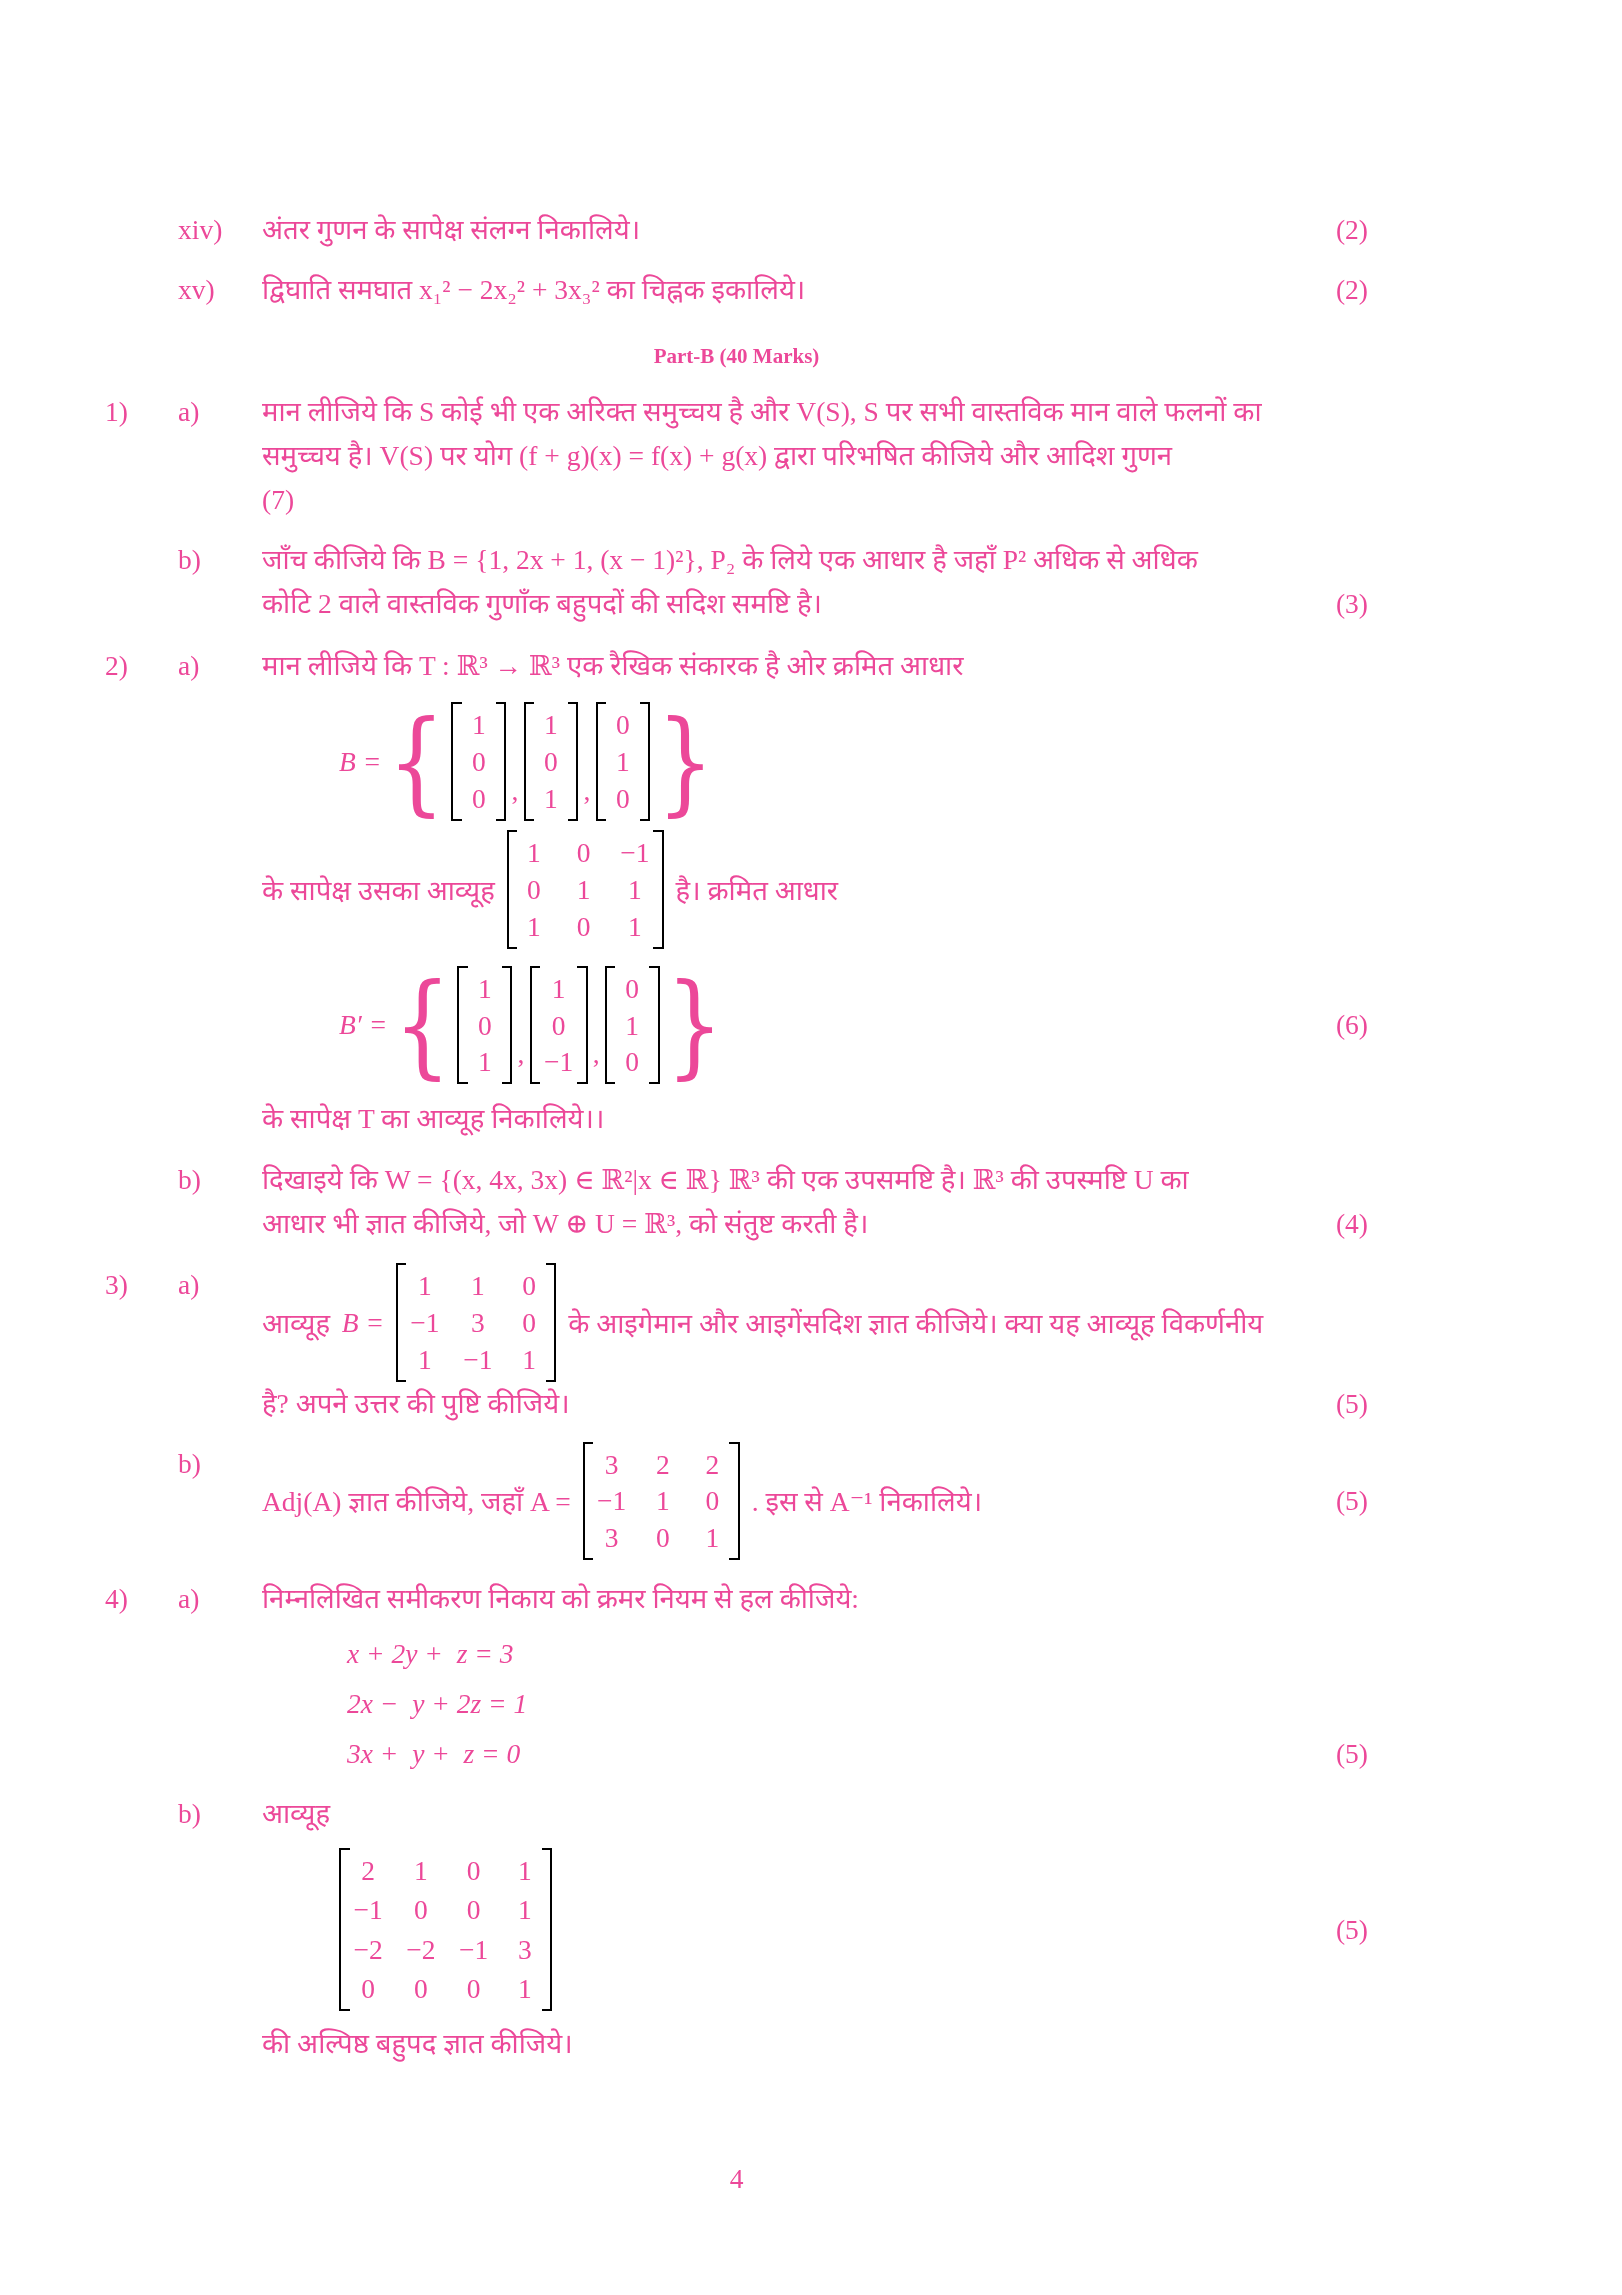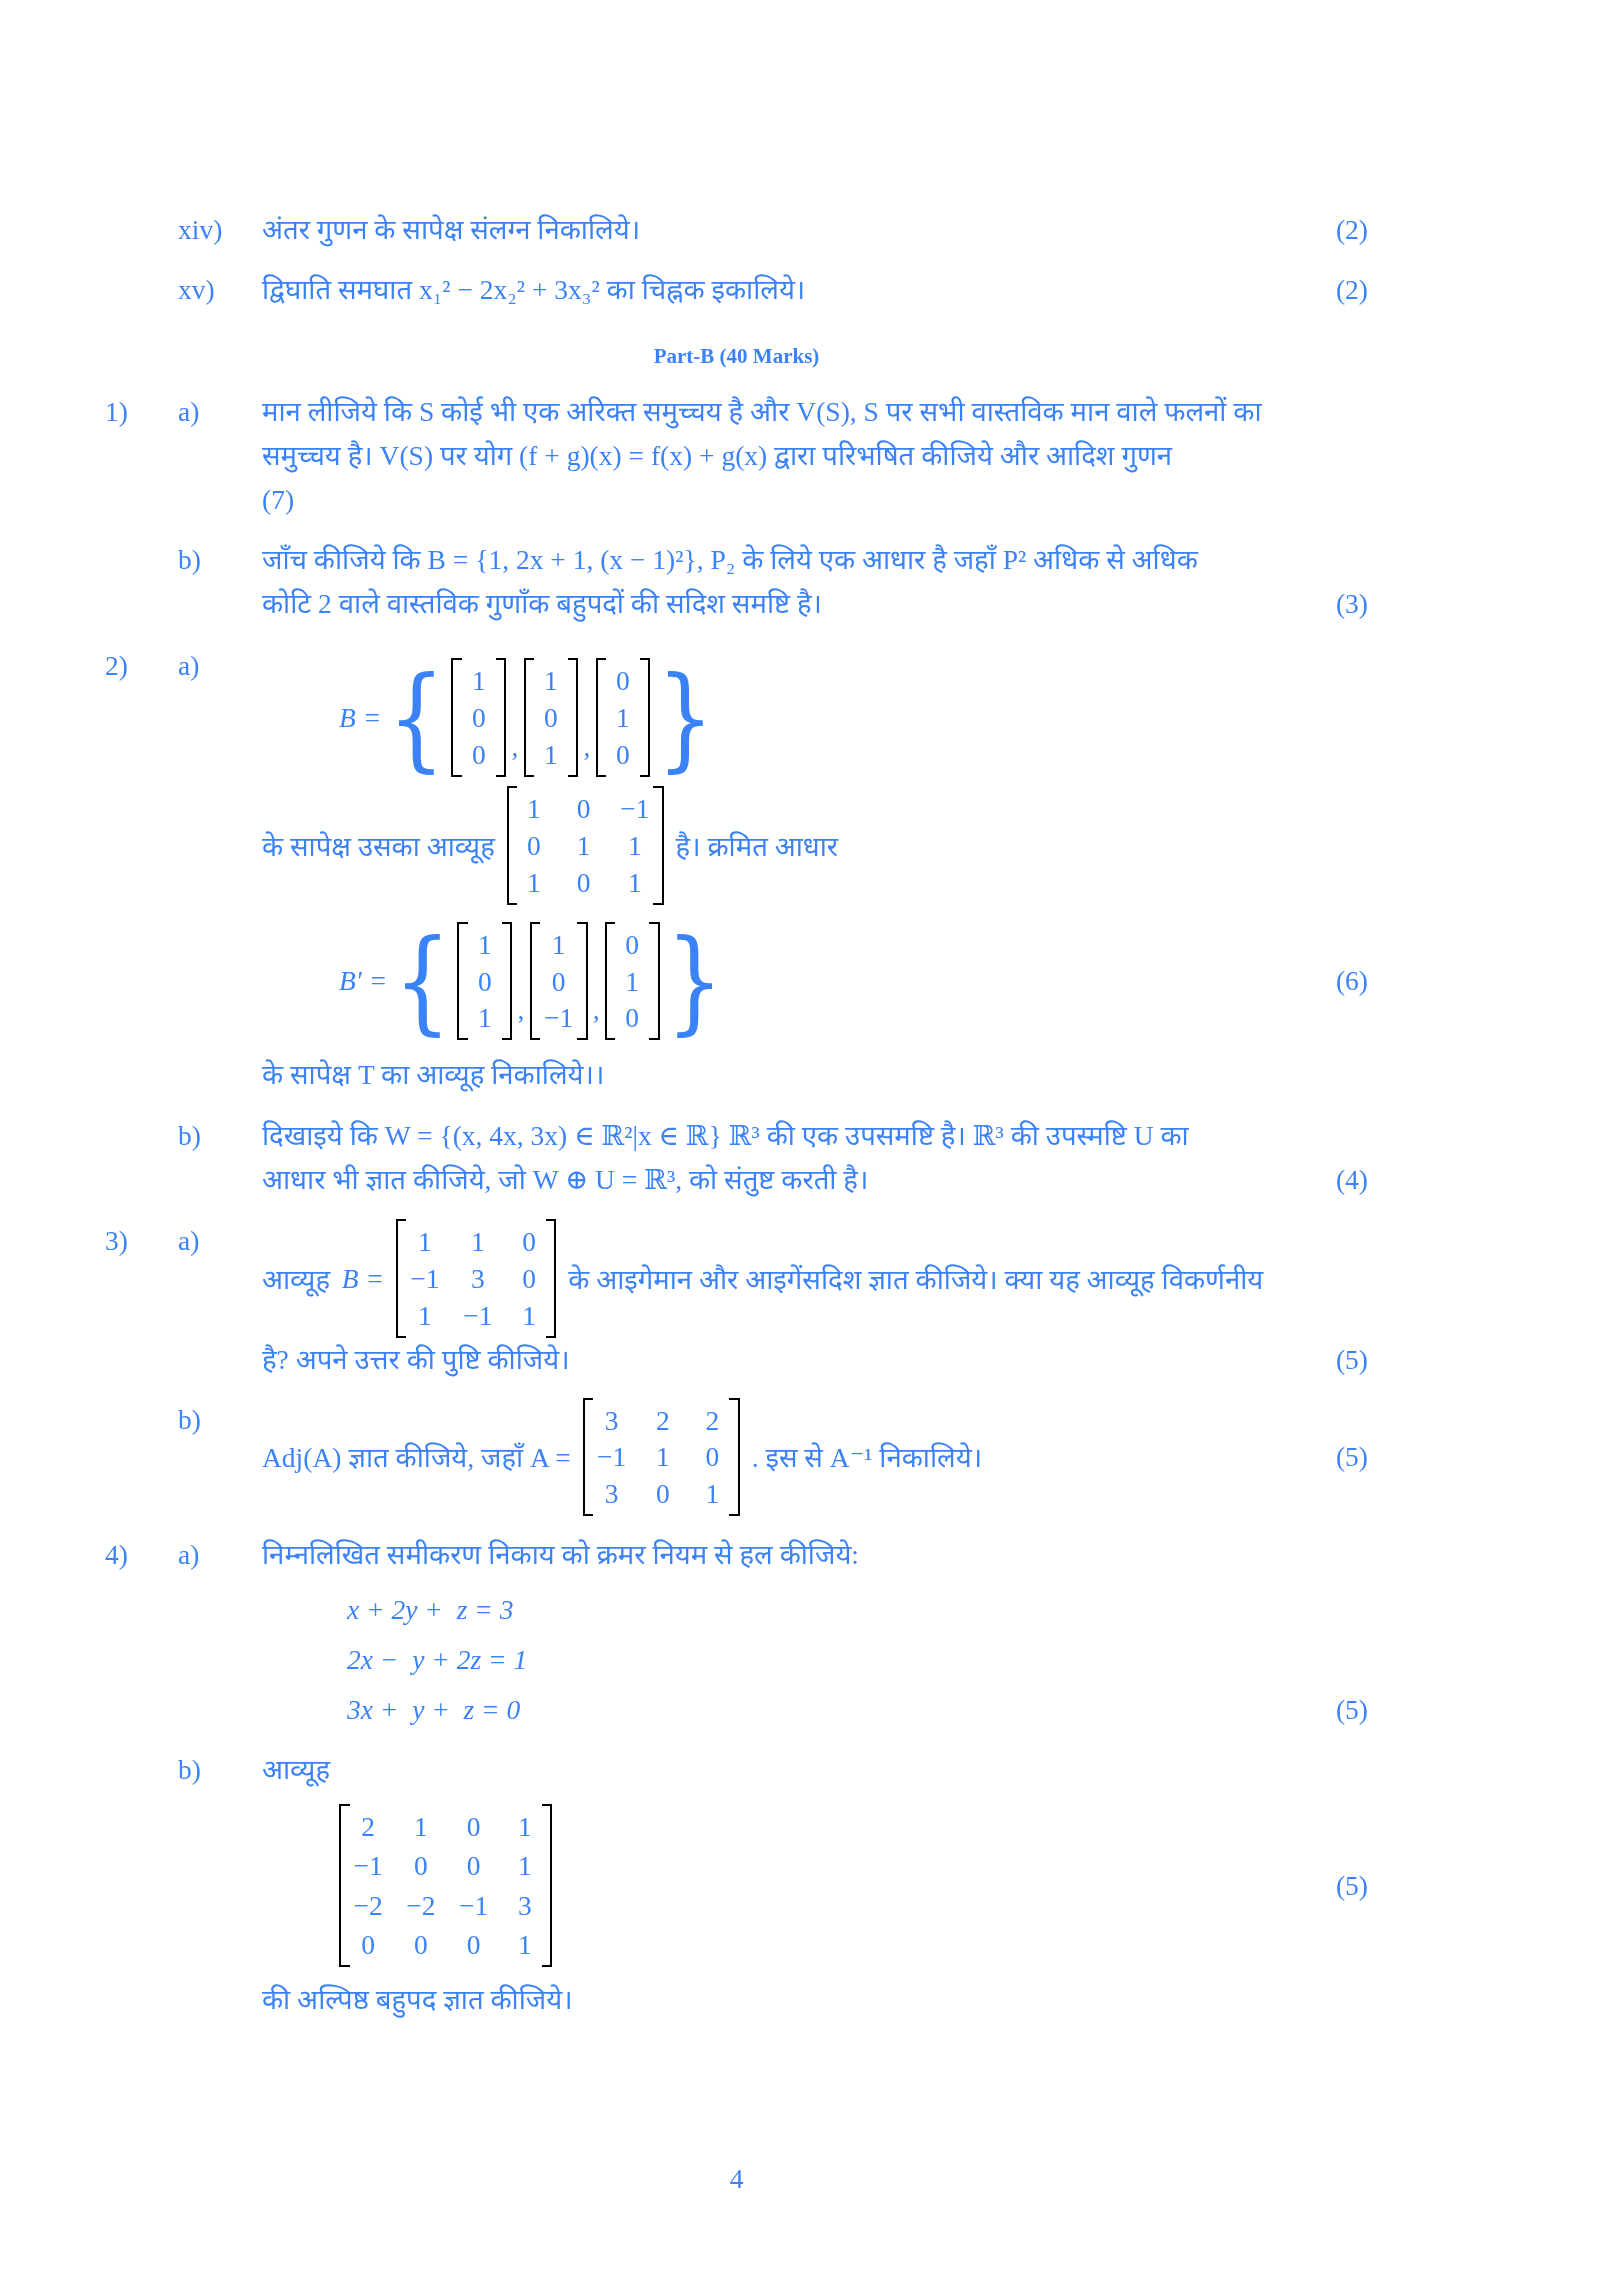--- a/index.html
+++ b/index.html
@@ -1,20 +1,20 @@
 <!DOCTYPE html>
 <html style="font-size:10.5px"><head>
 <meta charset="utf-8">
 <style>
   html,body{margin:0;padding:0;background:#e8e8e8;}
   .page{
     position:relative;
     width:1623px;height:2295px;
     background:#ffffff;
-    color:#3b82f6;
+    color:#ec4899;
     font-family:"Liberation Serif","DejaVu Serif",serif;
     font-size:27.5px;
     box-sizing:border-box;
     padding:208px 0 0 105px;
     overflow:hidden;
   }
   .row{display:grid;grid-template-columns:73px 84px 1106px;align-items:start;width:1263px;}
   .cnum,.clet{line-height:44px;white-space:nowrap;}
   .cbody{width:1106px;}
   .line{line-height:44px;min-height:44px;white-space:nowrap;}
@@ -124,20 +124,21 @@
         <span>कोटि 2 वाले वास्तविक गुणाँक बहुपदों की सदिश समष्टि है।</span>
         <span class="marks">(3)</span>
       </div>
     </div>
   </div>
 
   <div class="row mt28">
     <div class="cnum">2)</div>
     <div class="clet">a)</div>
     <div class="cbody">
+      <div class="line">मान लीजिये कि T : ℝ³ → ℝ³ एक रैखिक संकारक है ओर क्रमित आधार</div>
 
       <div class="disp bset">
         <span class="it">B =</span>
         <span class="brace">{</span>
         <span class="mat v1">
           <span class="mc">1</span>
           <span class="mc">0</span>
           <span class="mc">0</span>
         </span>
         <span class="setcomma">,</span>

